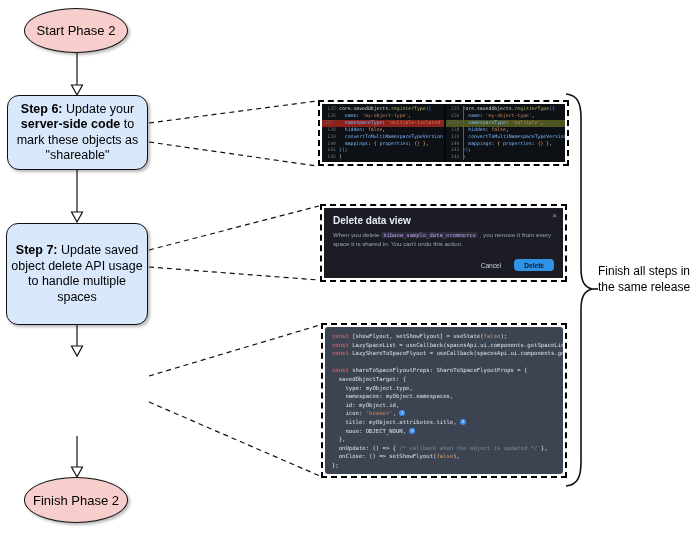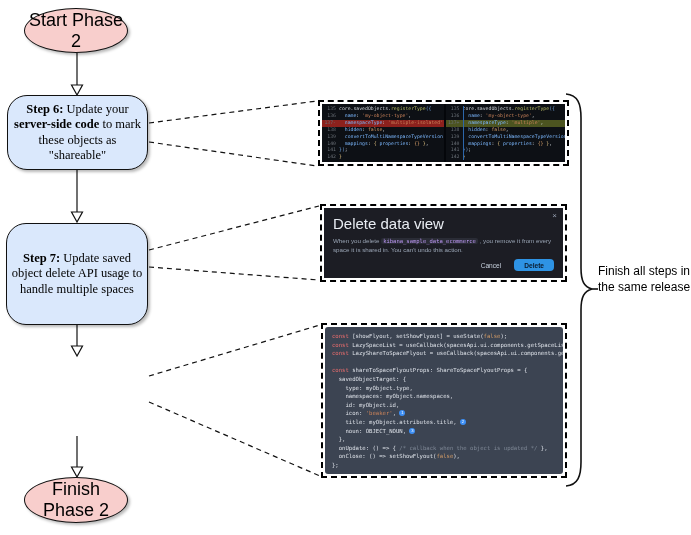--- a/index.html
+++ b/index.html
@@ -4,23 +4,23 @@
 <style>
   html,body{margin:0;padding:0;background:#ffffff;}
   .canvas{position:relative;width:691px;height:535px;background:#ffffff;
           font-family:"Liberation Sans",sans-serif;overflow:hidden;}
   svg.overlay{position:absolute;left:0;top:0;width:691px;height:535px;pointer-events:none;}
 
   
   .node{position:absolute;display:flex;align-items:center;justify-content:center;
         text-align:center;color:#000;box-sizing:border-box;
         box-shadow:2px 2px 3px rgba(0,0,0,0.28);}
-  .ellipse{background:#f8cecc;border:1.4px solid #111;border-radius:50%;font-size:18px;}
-  .box{background:#dae8fc;border:1.4px solid #111;border-radius:20px;
-       font-size:12.5px;line-height:1.24;padding:5px 4px;font-family:Liberation Serif, serif;}
+  .ellipse{background:#f8cecc;border:1.4px solid #111;border-radius:50%;font-size:13px;}
+  .box{background:#dae8fc;border:1.4px solid #111;border-radius:12px;
+       font-size:12.5px;line-height:1.24;padding:5px 4px;}
   #n-start{left:24px;top:8px;width:104px;height:45px;}
   #n-step6{left:7px;top:95px;width:141px;height:75px;}
   #n-step7{left:6px;top:223px;width:142px;height:102px;}
   #n-step8{left:7px;top:356px;width:141px;height:80px;}
   #n-finish{left:24px;top:477px;width:104px;height:46px;}
 
   
   .note{position:absolute;left:598px;top:263px;width:96px;font-size:12px;
         line-height:16px;color:#000;}
 
@@ -43,21 +43,21 @@
   .ccode{white-space:pre;overflow:hidden;color:#cfd4da;}
   .hl-del{background:#8c211d;}
   .hl-add{background:#4c5420;}
   .tk-def{color:#cfd4da;} .tk-prop{color:#7cb8ff;} .tk-str{color:#c9825a;}
   .tk-fn{color:#b5ba62;} .tk-kw{color:#ef6e6e;} .tk-bool{color:#d19a66;}
   .tk-pb{color:#6f9fd8;} .tk-gb{color:#d7ba7d;} .tk-cmt{color:#7f8896;}
 
   
   .modal{position:absolute;left:2px;top:2px;right:2px;bottom:2px;background:#1c1d24;
          padding:7px 9px;box-sizing:border-box;}
-  .modal-title{font-size:15px;font-weight:normal;color:#e9edf3;}
+  .modal-title{font-size:10px;font-weight:bold;color:#e9edf3;}
   .modal-close{position:absolute;right:6px;top:3px;font-size:8px;color:#98a2b3;cursor:default;}
   .modal-body{margin-top:5px;font-size:6.2px;line-height:8.6px;color:#9aa5b5;width:225px;}
   .modal-body code{font-family:"DejaVu Sans Mono",monospace;font-size:5.5px;color:#bb96f2;
          background:#2a2c36;padding:0 2px;border-radius:2px;}
   .modal-actions{position:absolute;right:9px;bottom:7px;display:flex;align-items:center;gap:13px;}
   .btn-cancel{font-size:6.6px;color:#c6d0dc;}
   .btn-delete{font-size:6.6px;font-weight:bold;color:#0a1b2e;background:#2e93e4;
          padding:2.5px 10px;border-radius:4px;}
 
   

